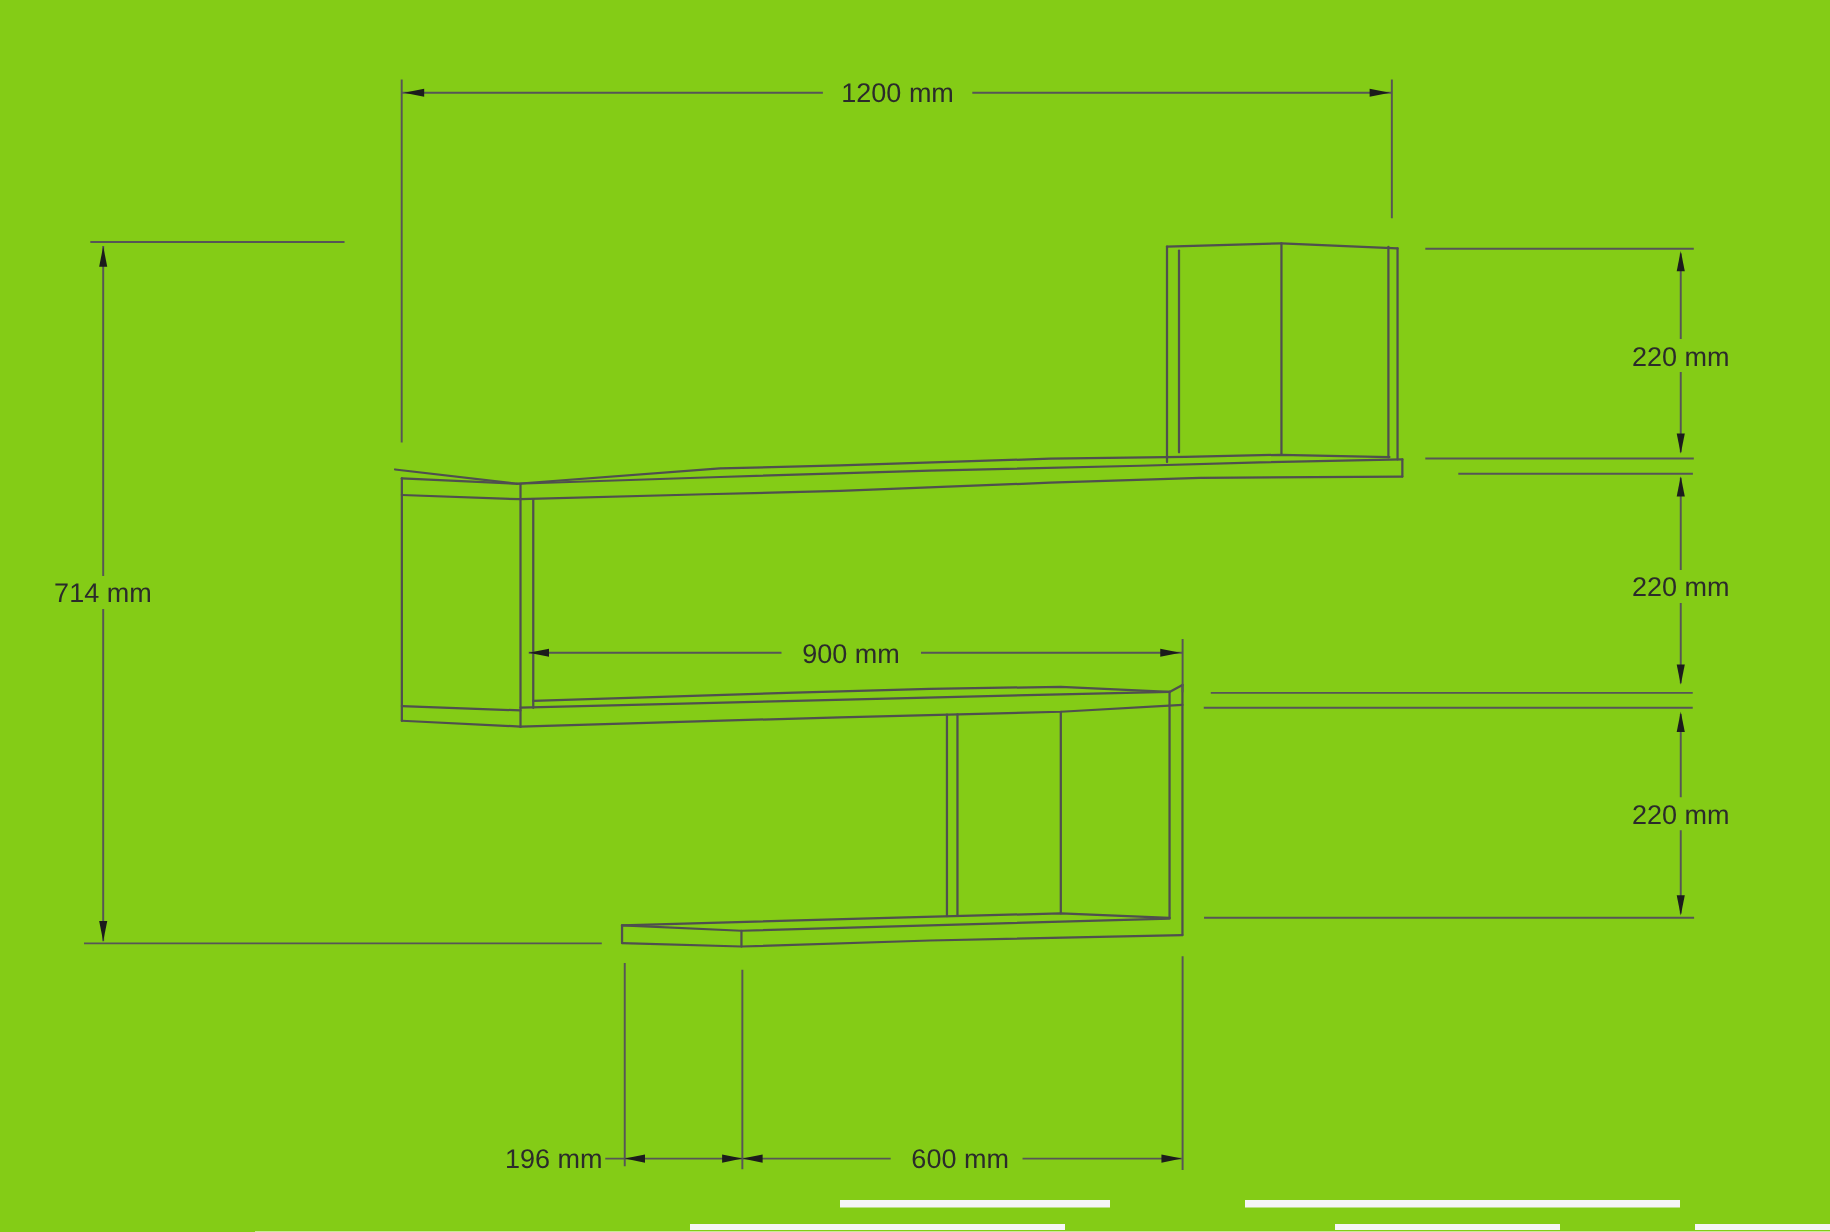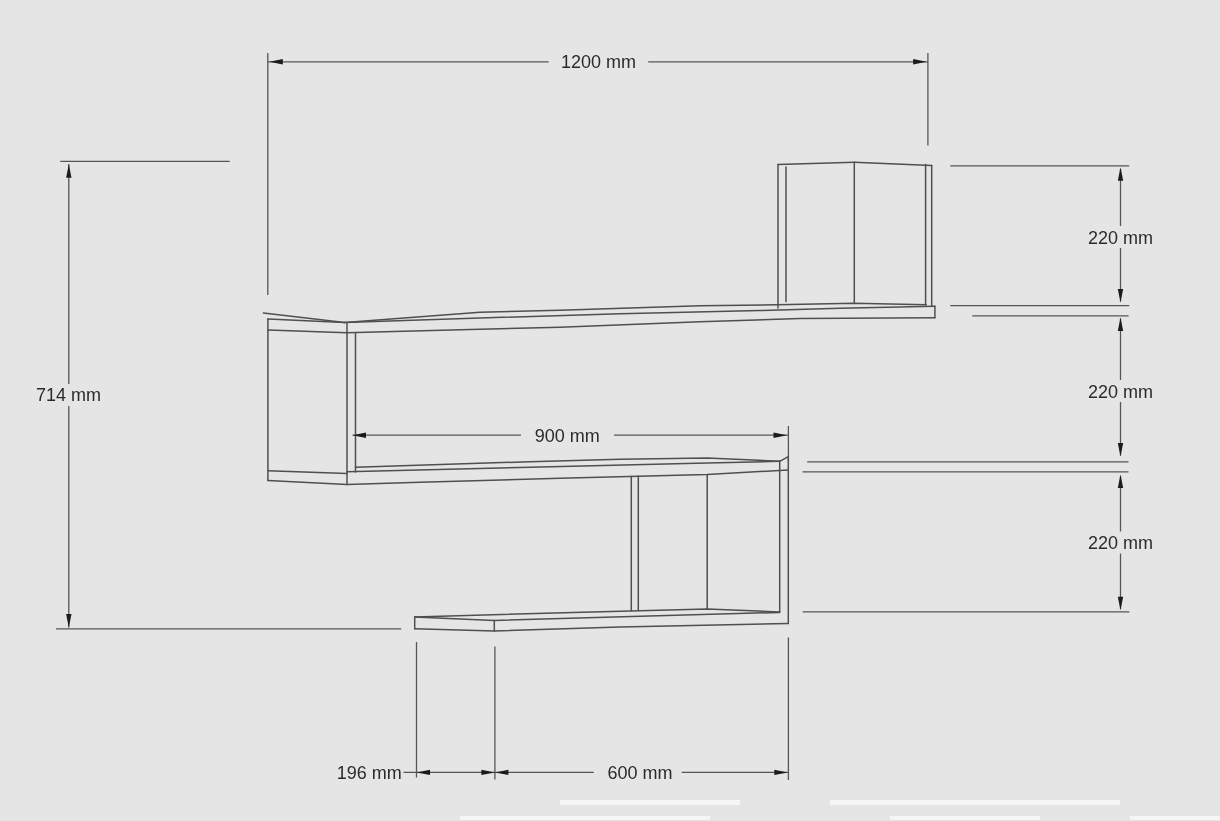--- a/index.html
+++ b/index.html
@@ -1,16 +1,16 @@
 <!DOCTYPE html>
 <html><head>
 <meta charset="utf-8">
 <style>
   html,body{margin:0;padding:0;background:#fff;}
-  .wrap{width:1220px;height:821px;position:relative;background:#e5e5e5;overflow:hidden;}
+  .wrap{width:1220px;height:821px;position:relative;background:#84cc16;overflow:hidden;}
   svg{position:absolute;left:0;top:0;}
   text{font-family:"Liberation Sans",sans-serif;font-size:18px;fill:#2b2b2b;}
 </style>
 </head>
 <body>
 <div class="wrap">
 <svg width="1220" height="821" viewBox="0 0 1220 821">
 <g fill="none" stroke="#4f4f4f" stroke-width="1.5" stroke-linecap="round" stroke-linejoin="round">
 
   <line x1="778" y1="164.4" x2="778" y2="308"></line>

